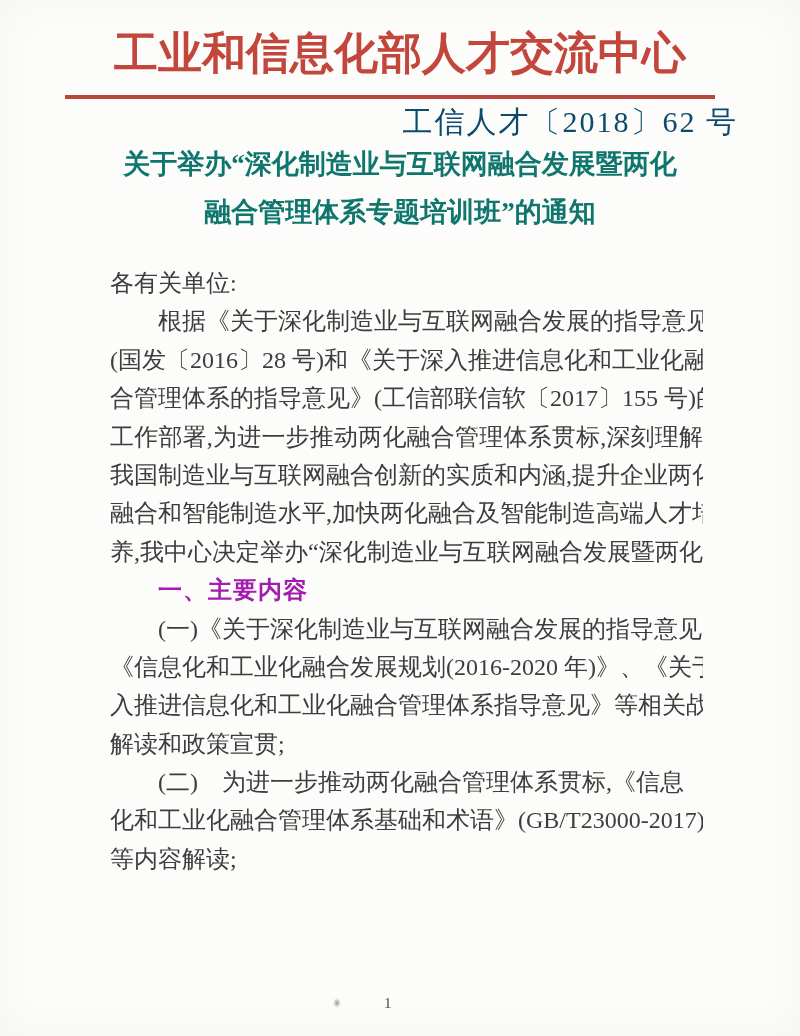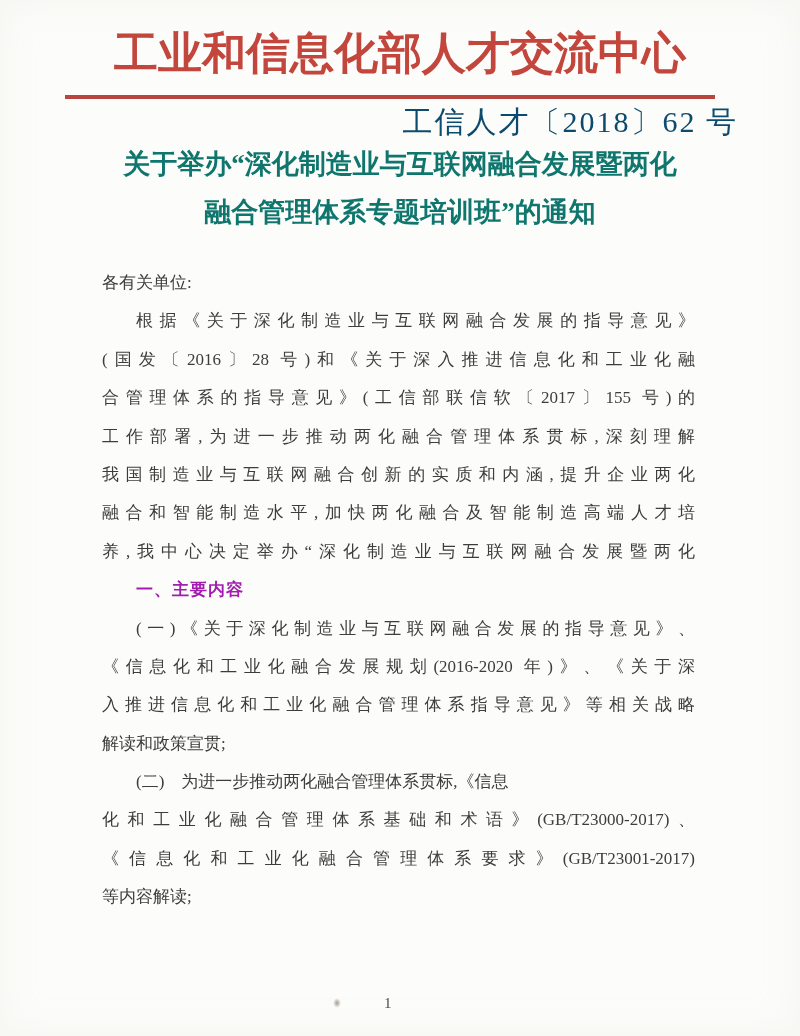--- a/index.html
+++ b/index.html
@@ -46,23 +46,23 @@
     top: 140px; left: 0;
     width: 100%;
     text-align: center;
     font-size: 27px;
     font-weight: bold;
     color: #0f766e;
     line-height: 48px;
   }
   .body-block {
     position: absolute;
-    top: 264px; left: 102px;
+    top: 264px; left: 110px;
     width: 593px;
-    font-size: 17px;
+    font-size: 24px;
     color: #3d3d3d;
     line-height: 38.4px;
   }
   .ln {
     height: 38.4px;
     overflow: hidden;
     text-align: justify;
     text-align-last: justify;
     text-justify: inter-character;
     white-space: nowrap;
@@ -115,21 +115,20 @@
     <div class="ln">我国制造业与互联网融合创新的实质和内涵,提升企业两化</div>
     <div class="ln">融合和智能制造水平,加快两化融合及智能制造高端人才培</div>
     <div class="ln">养,我中心决定举办“深化制造业与互联网融合发展暨两化</div>
     <div class="ln ind head end">一、主要内容</div>
     <div class="ln ind">(一)《关于深化制造业与互联网融合发展的指导意见》、</div>
     <div class="ln">《信息化和工业化融合发展规划(2016-2020 年)》、《关于深</div>
     <div class="ln">入推进信息化和工业化融合管理体系指导意见》等相关战略</div>
     <div class="ln end">解读和政策宣贯;</div>
     <div class="ln ind end">(二)　为进一步推动两化融合管理体系贯标,《信息</div>
     <div class="ln">化和工业化融合管理体系基础和术语》(GB/T23000-2017)、</div>
-    <div class="ln">《信息化和工业化融合管理体系要求》(GB/T23001-2017)</div>
     <div class="ln end">等内容解读;</div>
   </div>
 
   <div class="smudge"></div>
 
   <div class="page-number">1</div>
 
 </div>
 
 </body></html>

